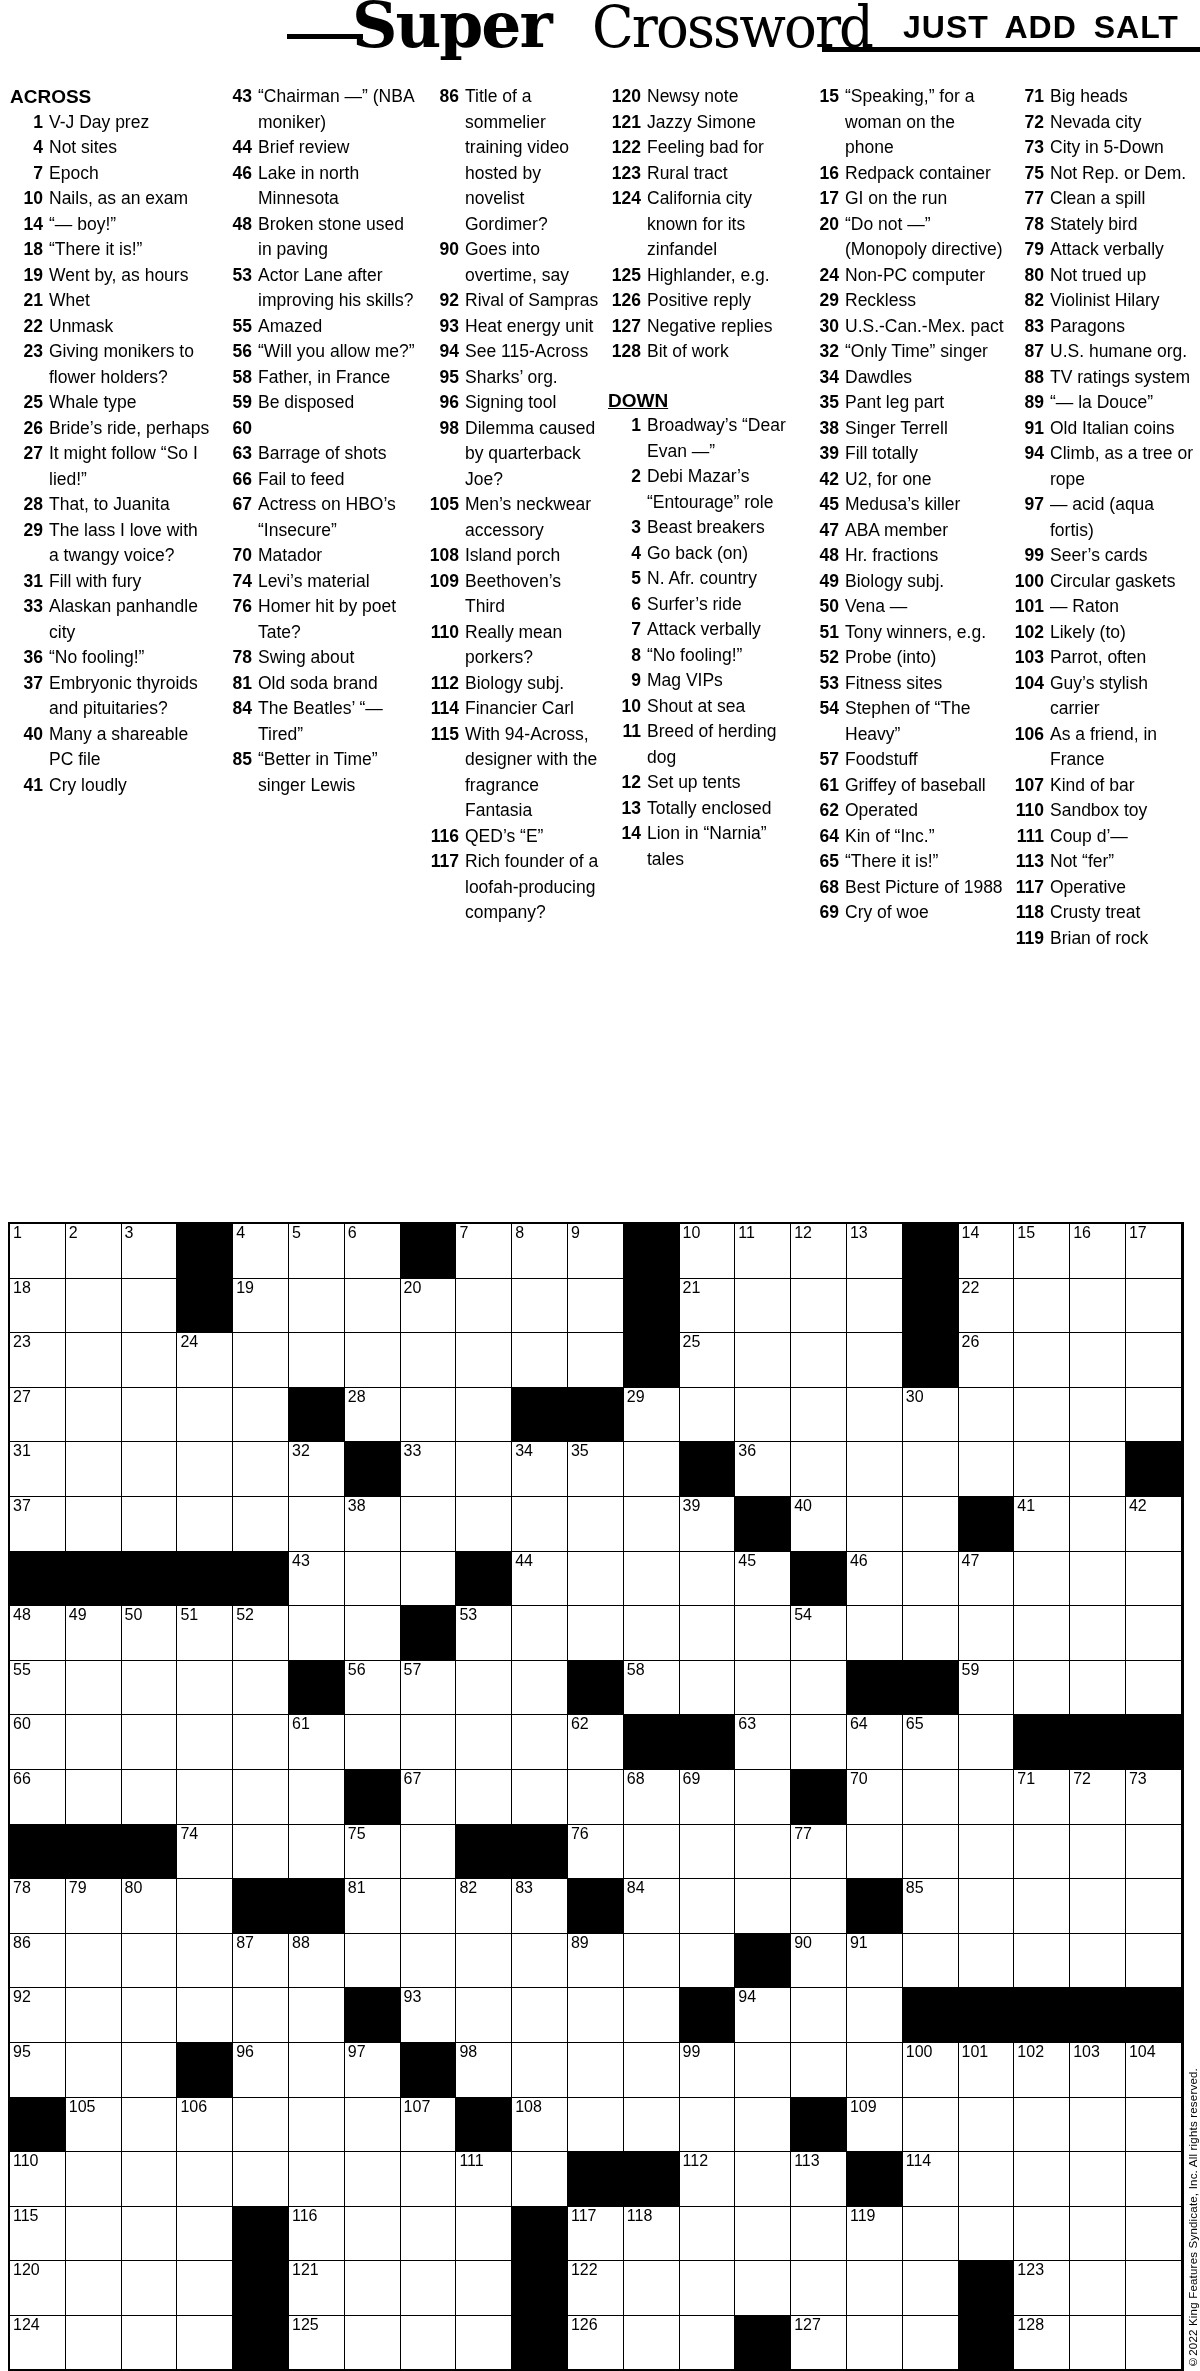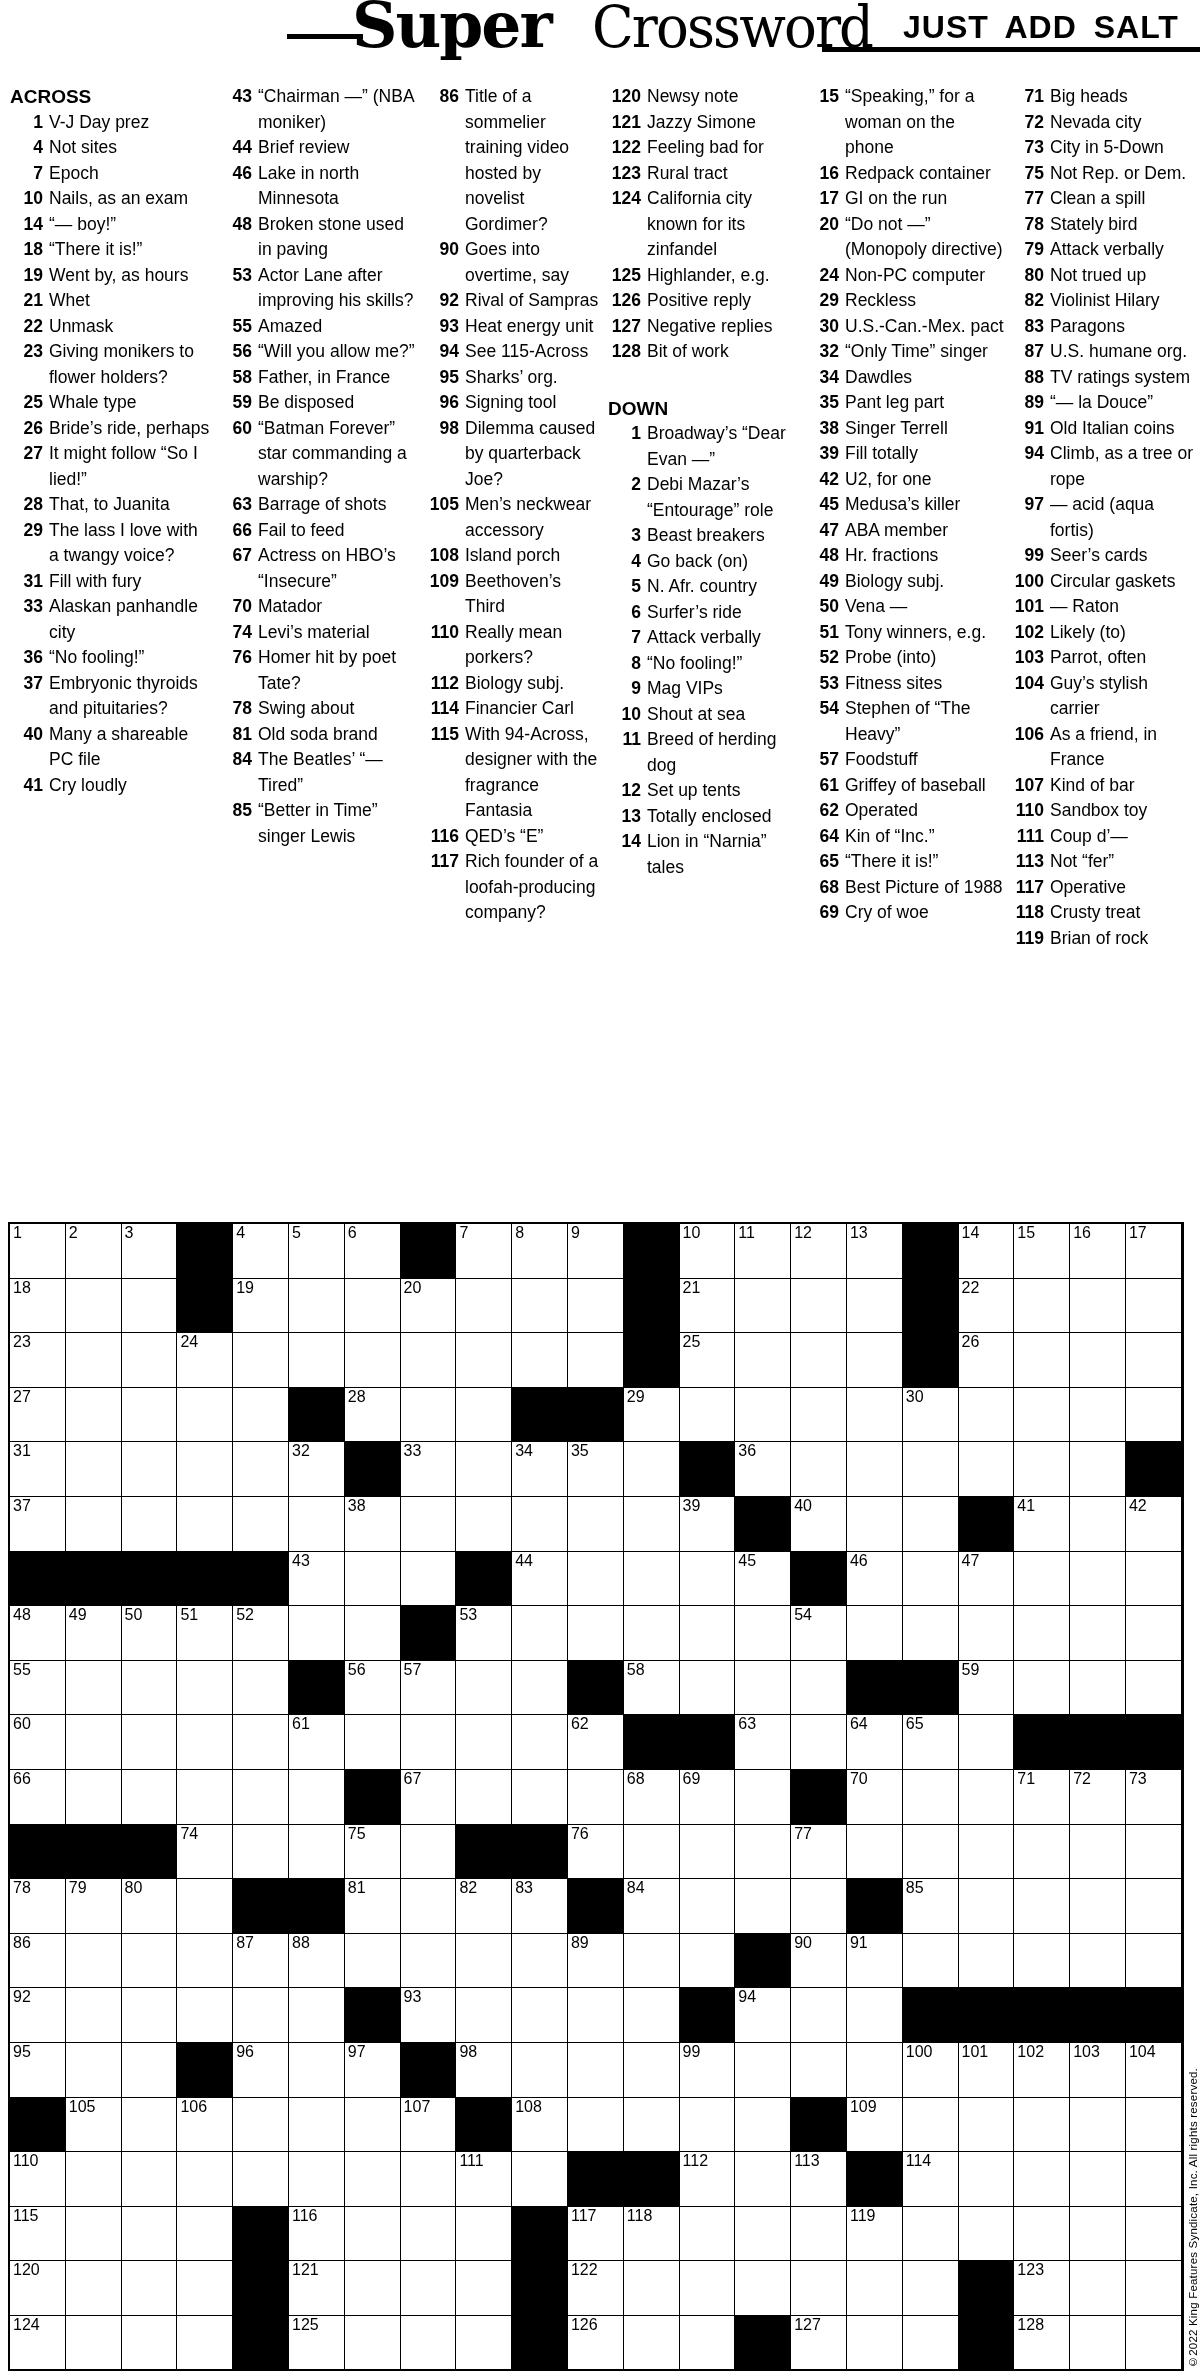--- a/index.html
+++ b/index.html
@@ -22,21 +22,21 @@
   
   .clues{position:absolute;top:84px;left:0;width:1200px;height:1130px;}
   .clue-col{position:absolute;top:0;}
   .col0{left:10px;width:202px;}
   .col1{left:219px;width:202px;}
   .col2{left:426px;width:178px;}
   .col3{left:608px;width:192px;}
   .col4{left:806px;width:200px;}
   .col5{left:1011px;width:187px;}
   .clue-header{font-weight:bold;font-size:19px;line-height:25.5px;}
-  .clue + .clue-header{margin-top:31px;}
+  .clue + .clue-header{margin-top:23px;text-decoration:underline;}
   .clue{display:flex;align-items:flex-start;}
   .cn{flex:none;min-width:33px;text-align:right;margin-right:6px;font-weight:bold;
     font-size:17.5px;line-height:25.5px;}
   .ct{font-size:17.5px;line-height:25.5px;}
   
   .grid{position:absolute;left:8px;top:1222px;border:2.5px solid #000;background:#fff;
     display:grid;grid-template-columns:repeat(21,55.8px);grid-auto-rows:54.6px;}
   .cell{position:relative;box-sizing:border-box;border-right:1.6px solid #000;
     border-bottom:1.6px solid #000;background:#fff;}
   .cell.black{background:#000;}
@@ -177,21 +177,20 @@
       <div class="clue">
         <span class="cn">58</span>
         <span class="ct">Father, in France</span>
       </div>
       <div class="clue">
         <span class="cn">59</span>
         <span class="ct">Be disposed</span>
       </div>
       <div class="clue">
         <span class="cn">60</span>
-        <span class="ct">“Batman Forever” star commanding a warship?</span>
       </div>
       <div class="clue">
         <span class="cn">63</span>
         <span class="ct">Barrage of shots</span>
       </div>
       <div class="clue">
         <span class="cn">66</span>
         <span class="ct">Fail to feed</span>
       </div>
       <div class="clue">

